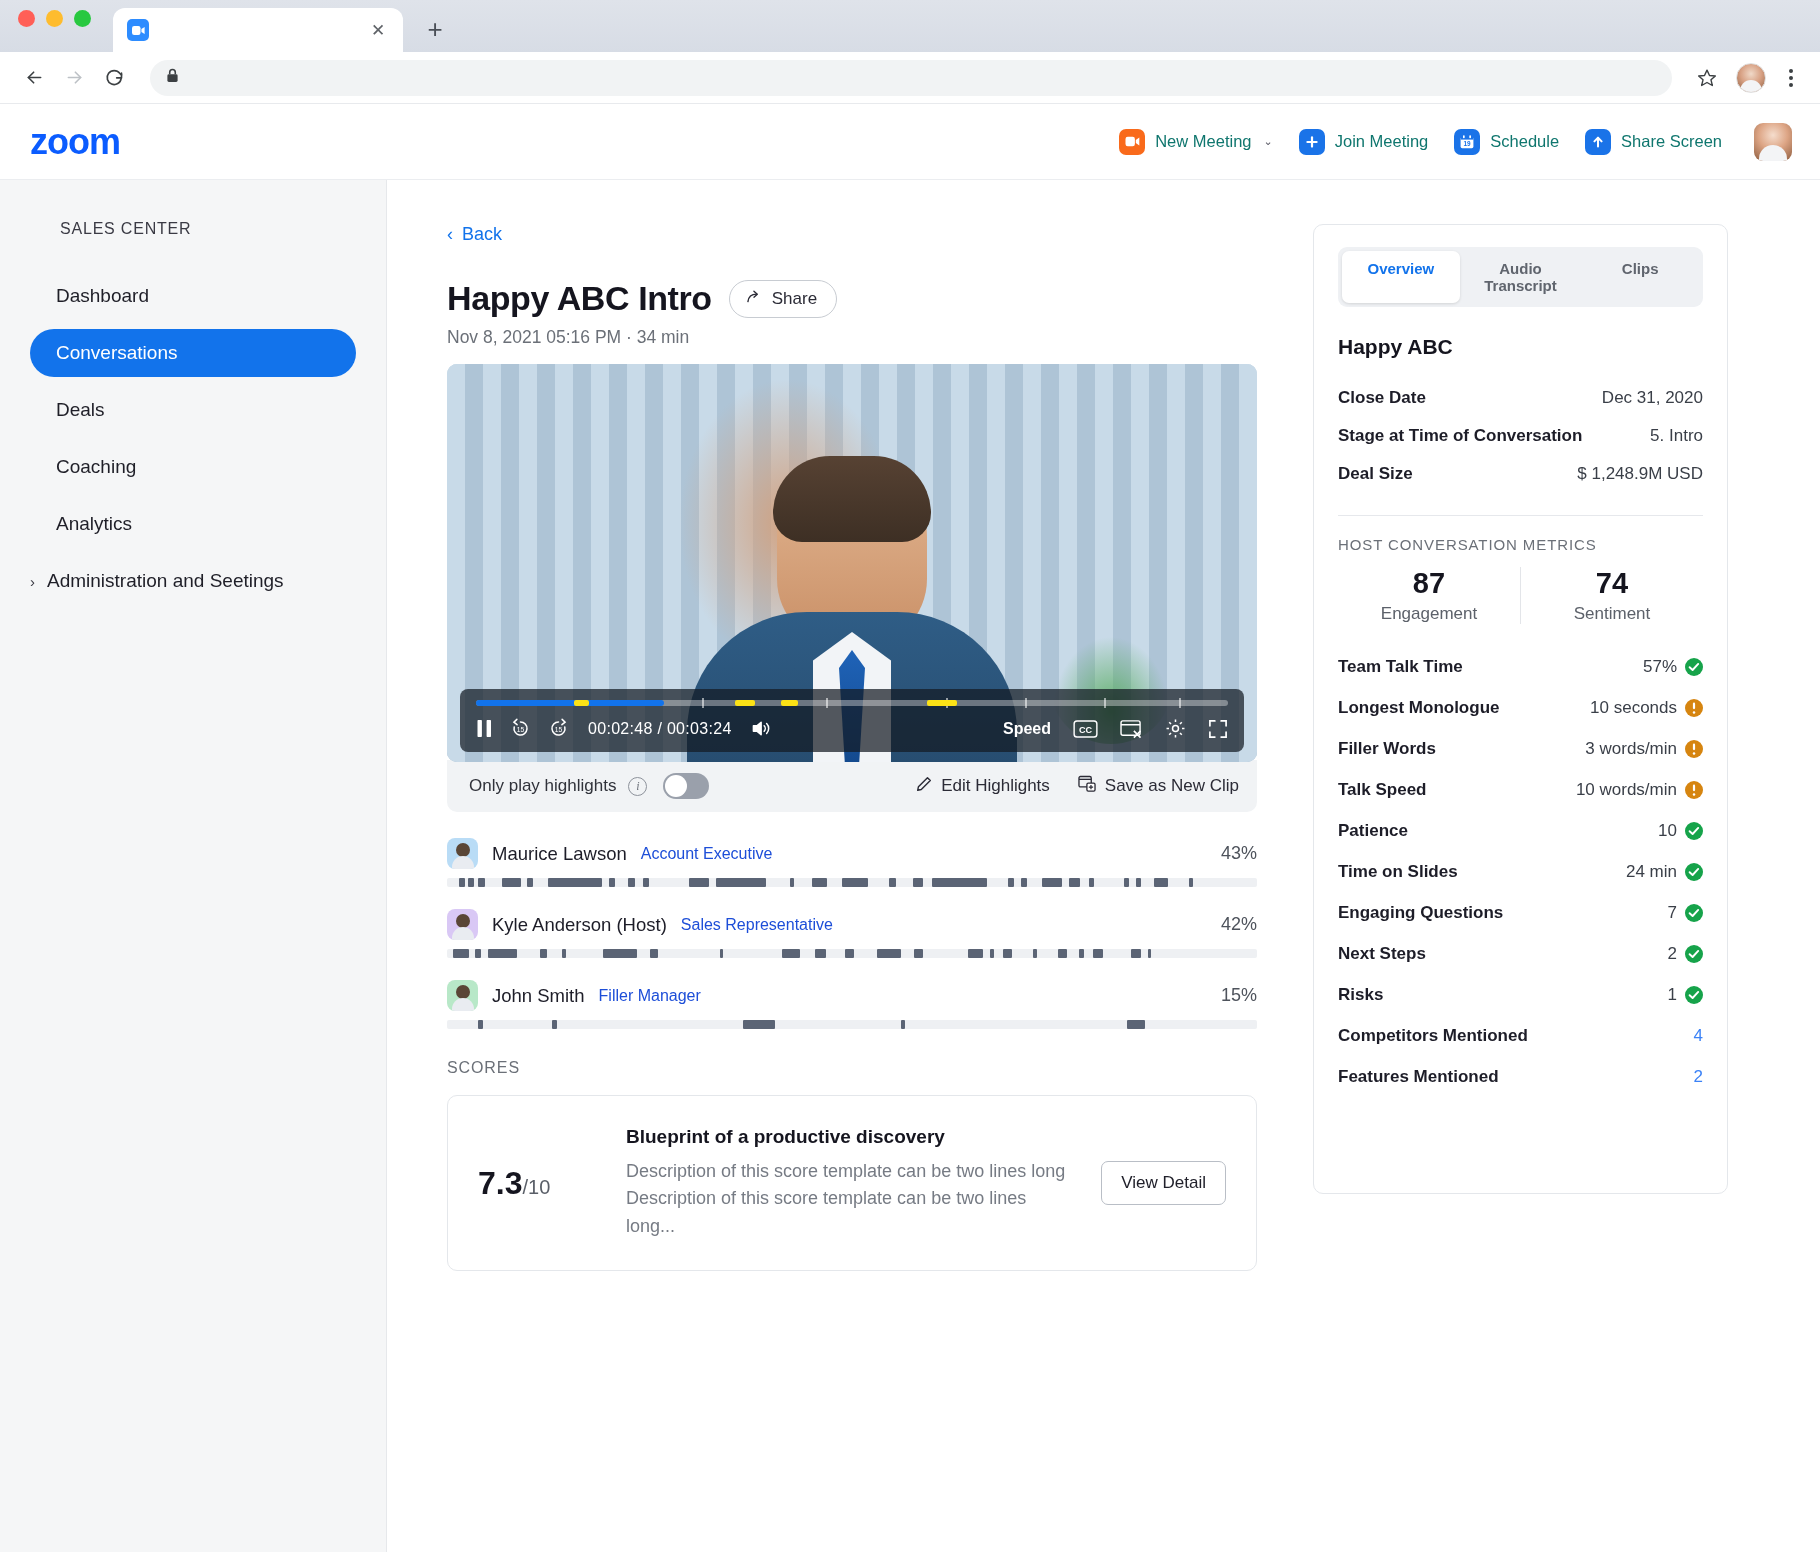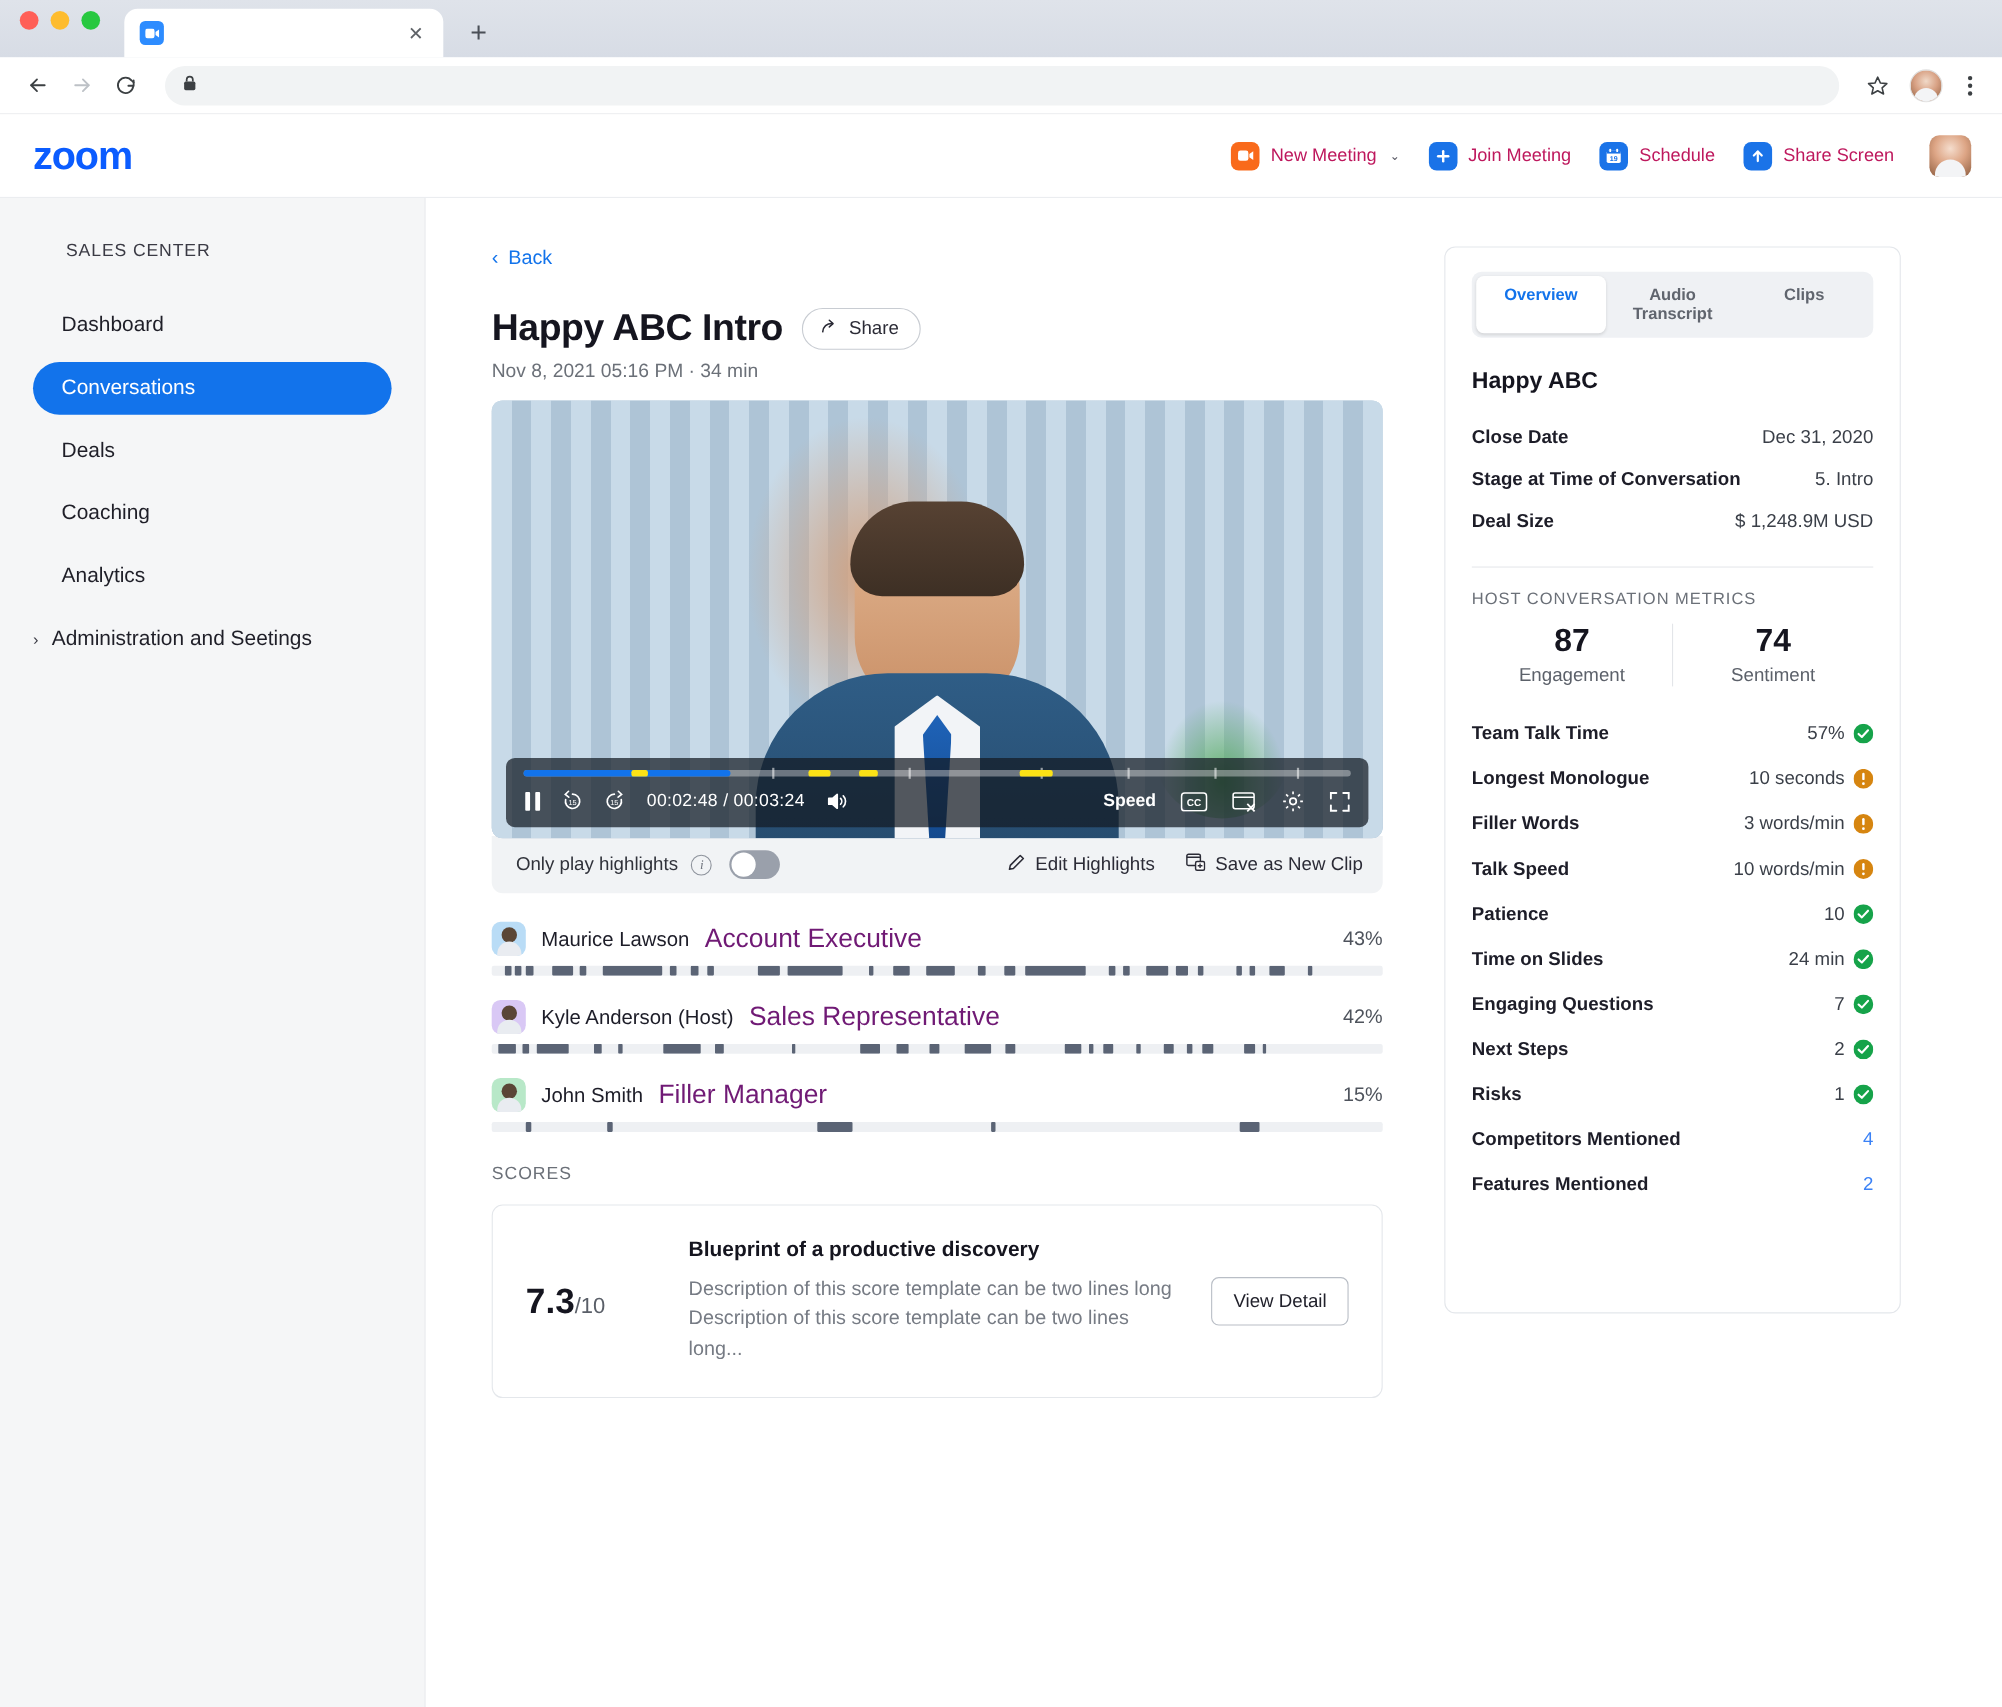--- a/index.html
+++ b/index.html
@@ -107,21 +107,21 @@
   }
   .header-actions { margin-left: auto; display: flex; align-items: center; gap: 26px; }
   .hdr-item { display: flex; align-items: center; gap: 10px; cursor: pointer; }
   .hdr-ico {
     width: 26px; height: 26px; border-radius: 7px;
     display: flex; align-items: center; justify-content: center;
     color: #fff; flex: none;
   }
   .hdr-ico.orange { background: #f96a1b; }
   .hdr-ico.blue { background: #1a73e8; }
-  .hdr-label { font-size: 16.5px; color: #be185d; white-space: nowrap; }
+  .hdr-label { font-size: 16.5px; color: #0f766e; white-space: nowrap; }
   .caret { font-size: 11px; color: #5a5a66; margin-left: 2px; }
   .hdr-avatar {
     width: 38px; height: 38px; border-radius: 9px;
     background: radial-gradient(circle at 50% 32%, #f5ddcd 0%, #dda585 45%, #8d5c3e 100%);
     overflow: hidden; position: relative;
     margin-left: 6px; cursor: pointer; flex: none;
   }
   .hdr-avatar::after {
     content:''; position:absolute; left:50%; top:60%; transform:translateX(-50%);
     width: 28px; height: 22px; border-radius: 14px 14px 0 0; background:#f3f4f6;
@@ -277,21 +277,21 @@
   }
   .spk-avatar i {
     position:absolute; left:50%; top:16%; transform:translateX(-50%);
     width: 14px; height: 14px; border-radius:50%;
   }
   .spk-avatar b {
     position:absolute; left:50%; bottom:0; transform:translateX(-50%);
     width: 22px; height: 13px; border-radius: 11px 11px 0 0;
   }
   .spk-name { font-size: 18.5px; color: #1d1d28; font-weight: 400; }
-  .spk-role { font-size: 24px; color: #701a75; }
+  .spk-role { font-size: 16px; color: #1d4ed8; }
   .spk-pct { margin-left: auto; font-size: 18px; color: #4e535c; }
   .spk-bar {
     margin-top: 9px; height: 9px; width: 100%;
     background: #eef0f3; border-radius: 2px; position: relative; overflow: hidden;
   }
   .seg { position: absolute; top: 0; height: 9px; background: #5b6475; border-radius: 1px; }
 
   
   .scores-hd { margin-top: 30px; font-size: 16px; color: #6b7078; letter-spacing: 0.9px; }
   .score-card {

